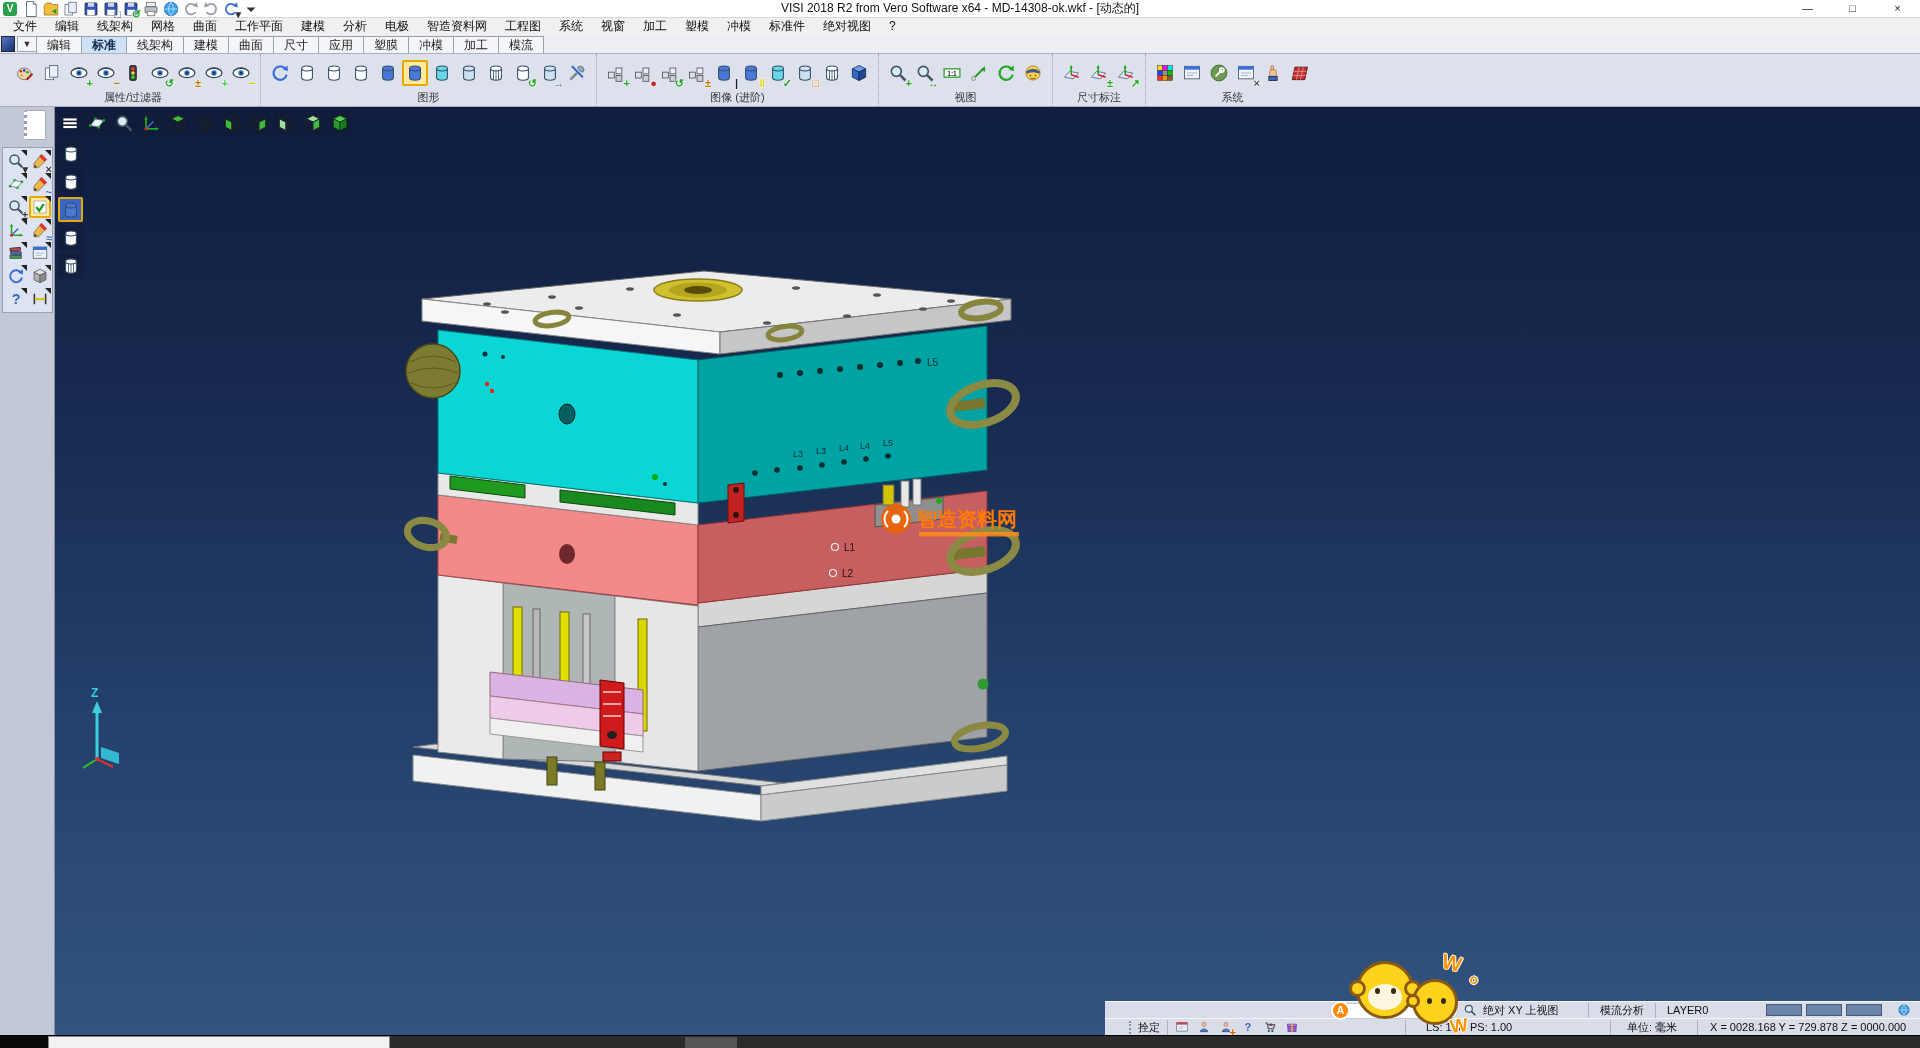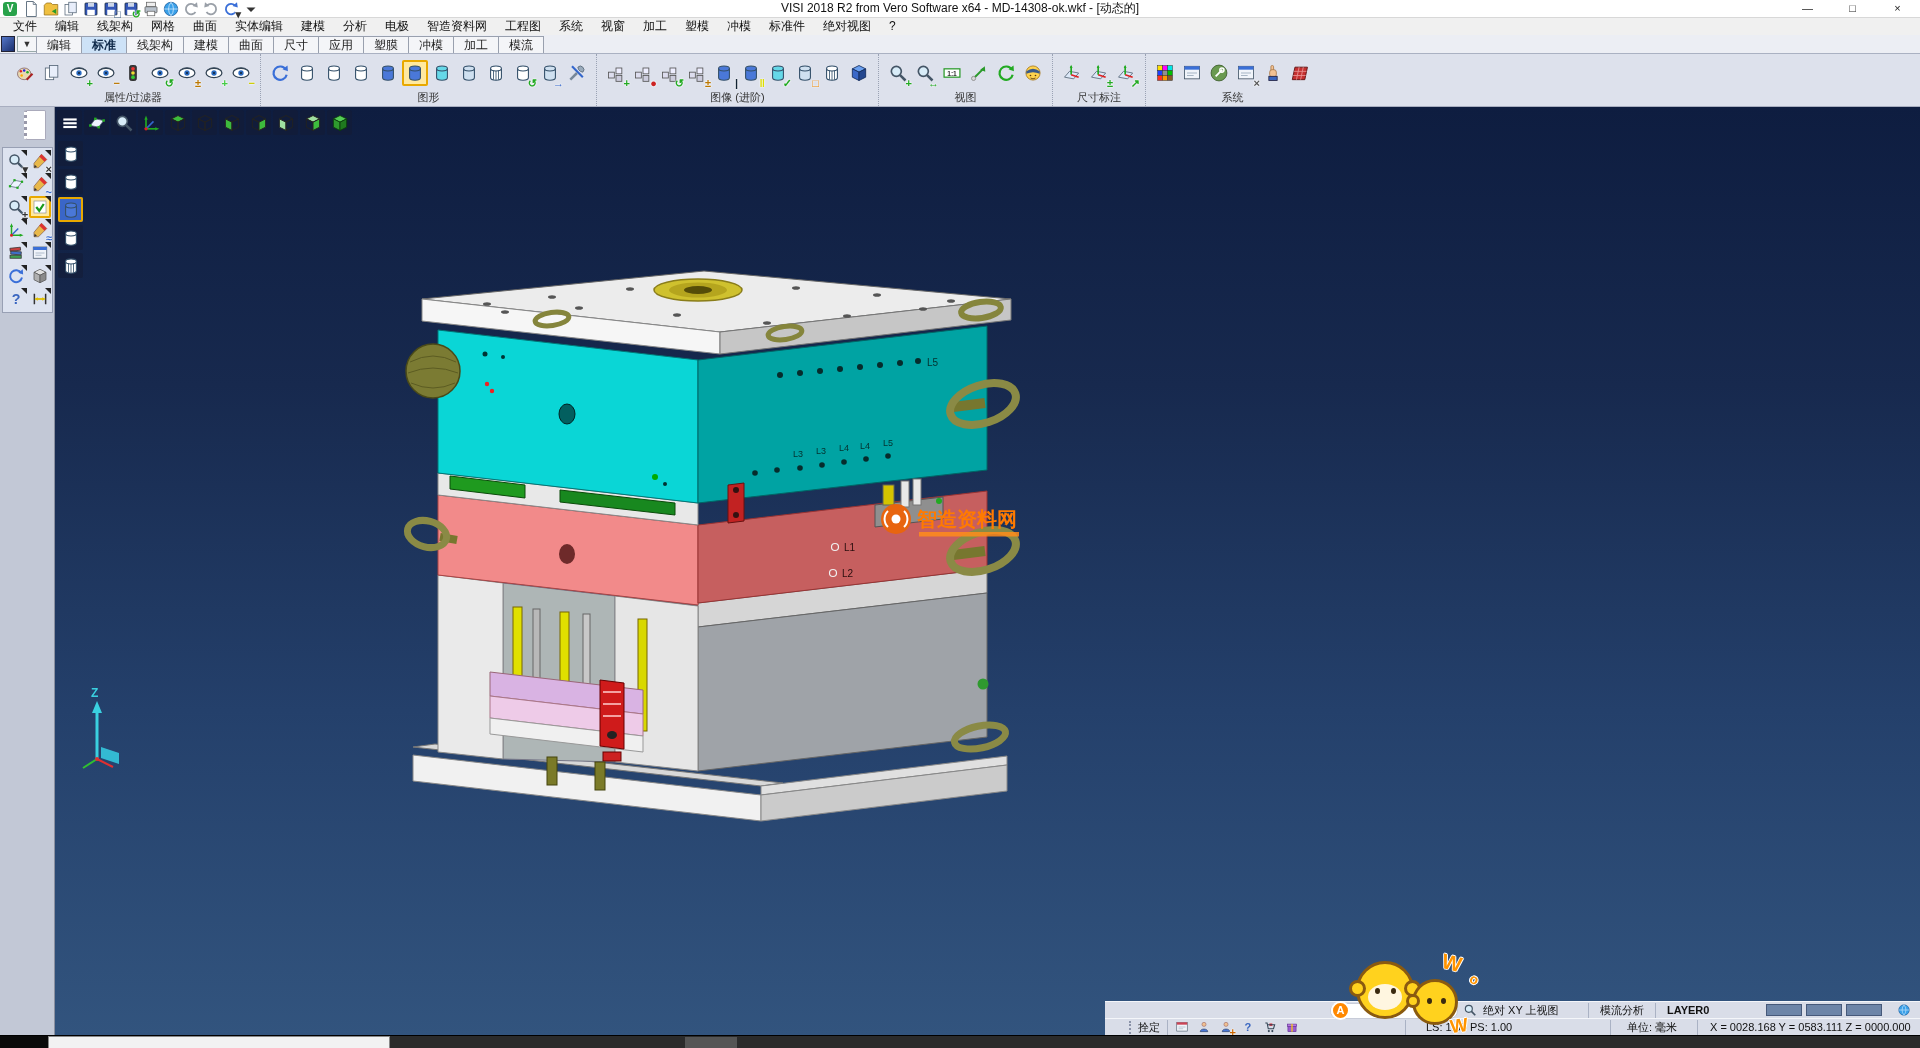--- a/index.html
+++ b/index.html
@@ -64,21 +64,21 @@
   
   .srow { position:absolute; right:0; height:17px; background:#d9dde8; border-top:1px solid #f4f6fa; font-size:11px; color:#111; }
   #srow-top { bottom:17px; width:815px; }
   #srow-bot { bottom:0; width:815px; }
   .srow .seg { position:absolute; top:0; height:17px; line-height:17px; white-space:nowrap; }
   .grip { position:absolute; top:2px; width:3px; height:13px; border-left:2px dotted #8a92a8; }
   .vsep { position:absolute; top:1px; width:1px; height:15px; background:#aab2c4; }
   .srow .ibox { width:18px; height:16px; }
   .srow .ic { width:14px; height:14px; }
   .layer-swatch { position:absolute; top:2px; width:36px; height:12px; background:#6d85a8; border:1px solid #46597a; }
-  .bold { font-weight:bold; }
+  .bold { font-weight:normal; }
 
   
   #bottomstrip { position:relative; height:13px; background:#2b2b2b; border-top:1px solid #000; }
   #bs-left { position:absolute; left:0; top:0; width:48px; height:13px; background:#0a0a0a; }
   #bs-input { position:absolute; left:48px; top:0; width:342px; height:13px; background:#f2f2f2; border:1px solid #888; }
   #bs-block { position:absolute; left:685px; top:1px; width:52px; height:11px; background:#555; }
 
   
   #mascot { position:absolute; left:1330px; top:953px; width:165px; height:92px; z-index:60; }
   .m-pill { position:absolute; left:0; top:50px; width:128px; height:16px; background:#fff; border:1px solid #c8ccd8; border-radius:8px; }
@@ -444,21 +444,21 @@
     <span>×</span>
   </div>
 </div>
 
 <div id="menubar">
     <span class="mi">文件</span>
     <span class="mi">编辑</span>
     <span class="mi">线架构</span>
     <span class="mi">网格</span>
     <span class="mi">曲面</span>
-    <span class="mi">实体编辑</span>
+    <span class="mi">工作平面</span>
     <span class="mi">建模</span>
     <span class="mi">分析</span>
     <span class="mi">电极</span>
     <span class="mi">智造资料网</span>
     <span class="mi">工程图</span>
     <span class="mi">系统</span>
     <span class="mi">视窗</span>
     <span class="mi">加工</span>
     <span class="mi">塑模</span>
     <span class="mi">冲模</span>
@@ -1144,21 +1144,21 @@
             <svg class="ic " viewBox="0 0 24 24">
               <use href="#sy-gift"></use>
             </svg>
           </span>
         </span>
       <span class="vsep" style="left:300px"></span>
       <span class="seg" style="left:321px">LS: 1.00 PS: 1.00</span>
       <span class="vsep" style="left:505px"></span>
       <span class="seg" style="left:522px">单位: 毫米</span>
       <span class="vsep" style="left:592px"></span>
-      <span class="seg" style="left:605px">X = 0028.168 Y = 0583.111 Z = 0000.000</span>
+      <span class="seg" style="left:605px">X = 0028.168 Y = 729.878 Z = 0000.000</span>
     </div>
   </div>
 </div>
 
 <div id="bottomstrip">
   <div id="bs-left"></div>
   <div id="bs-input"></div>
   <div id="bs-block"></div>
 </div>
 

